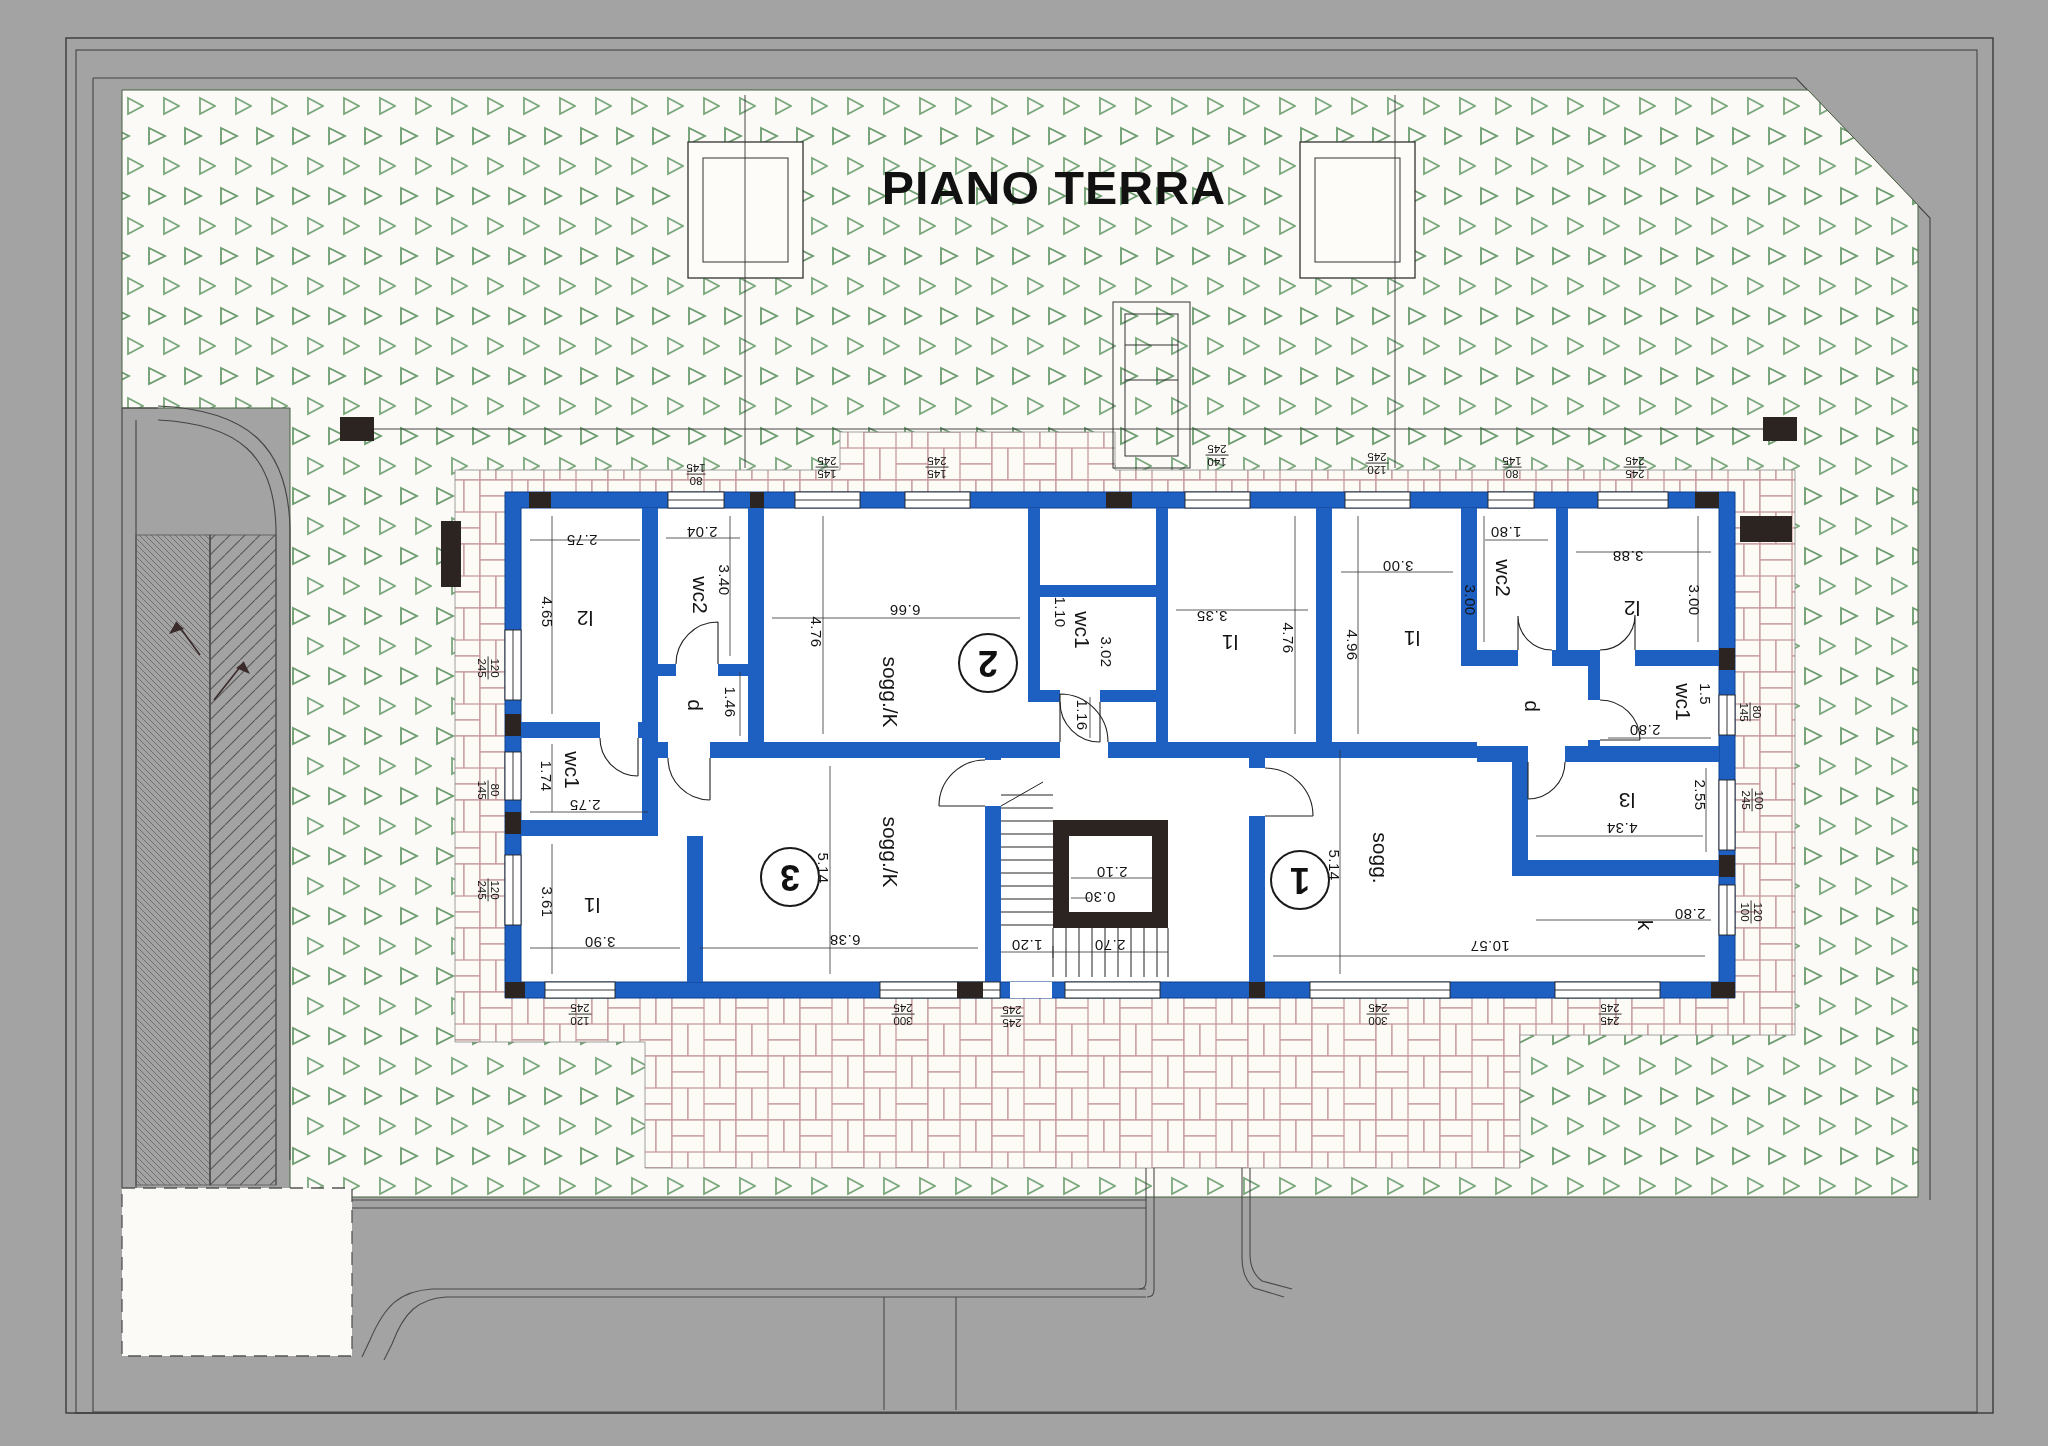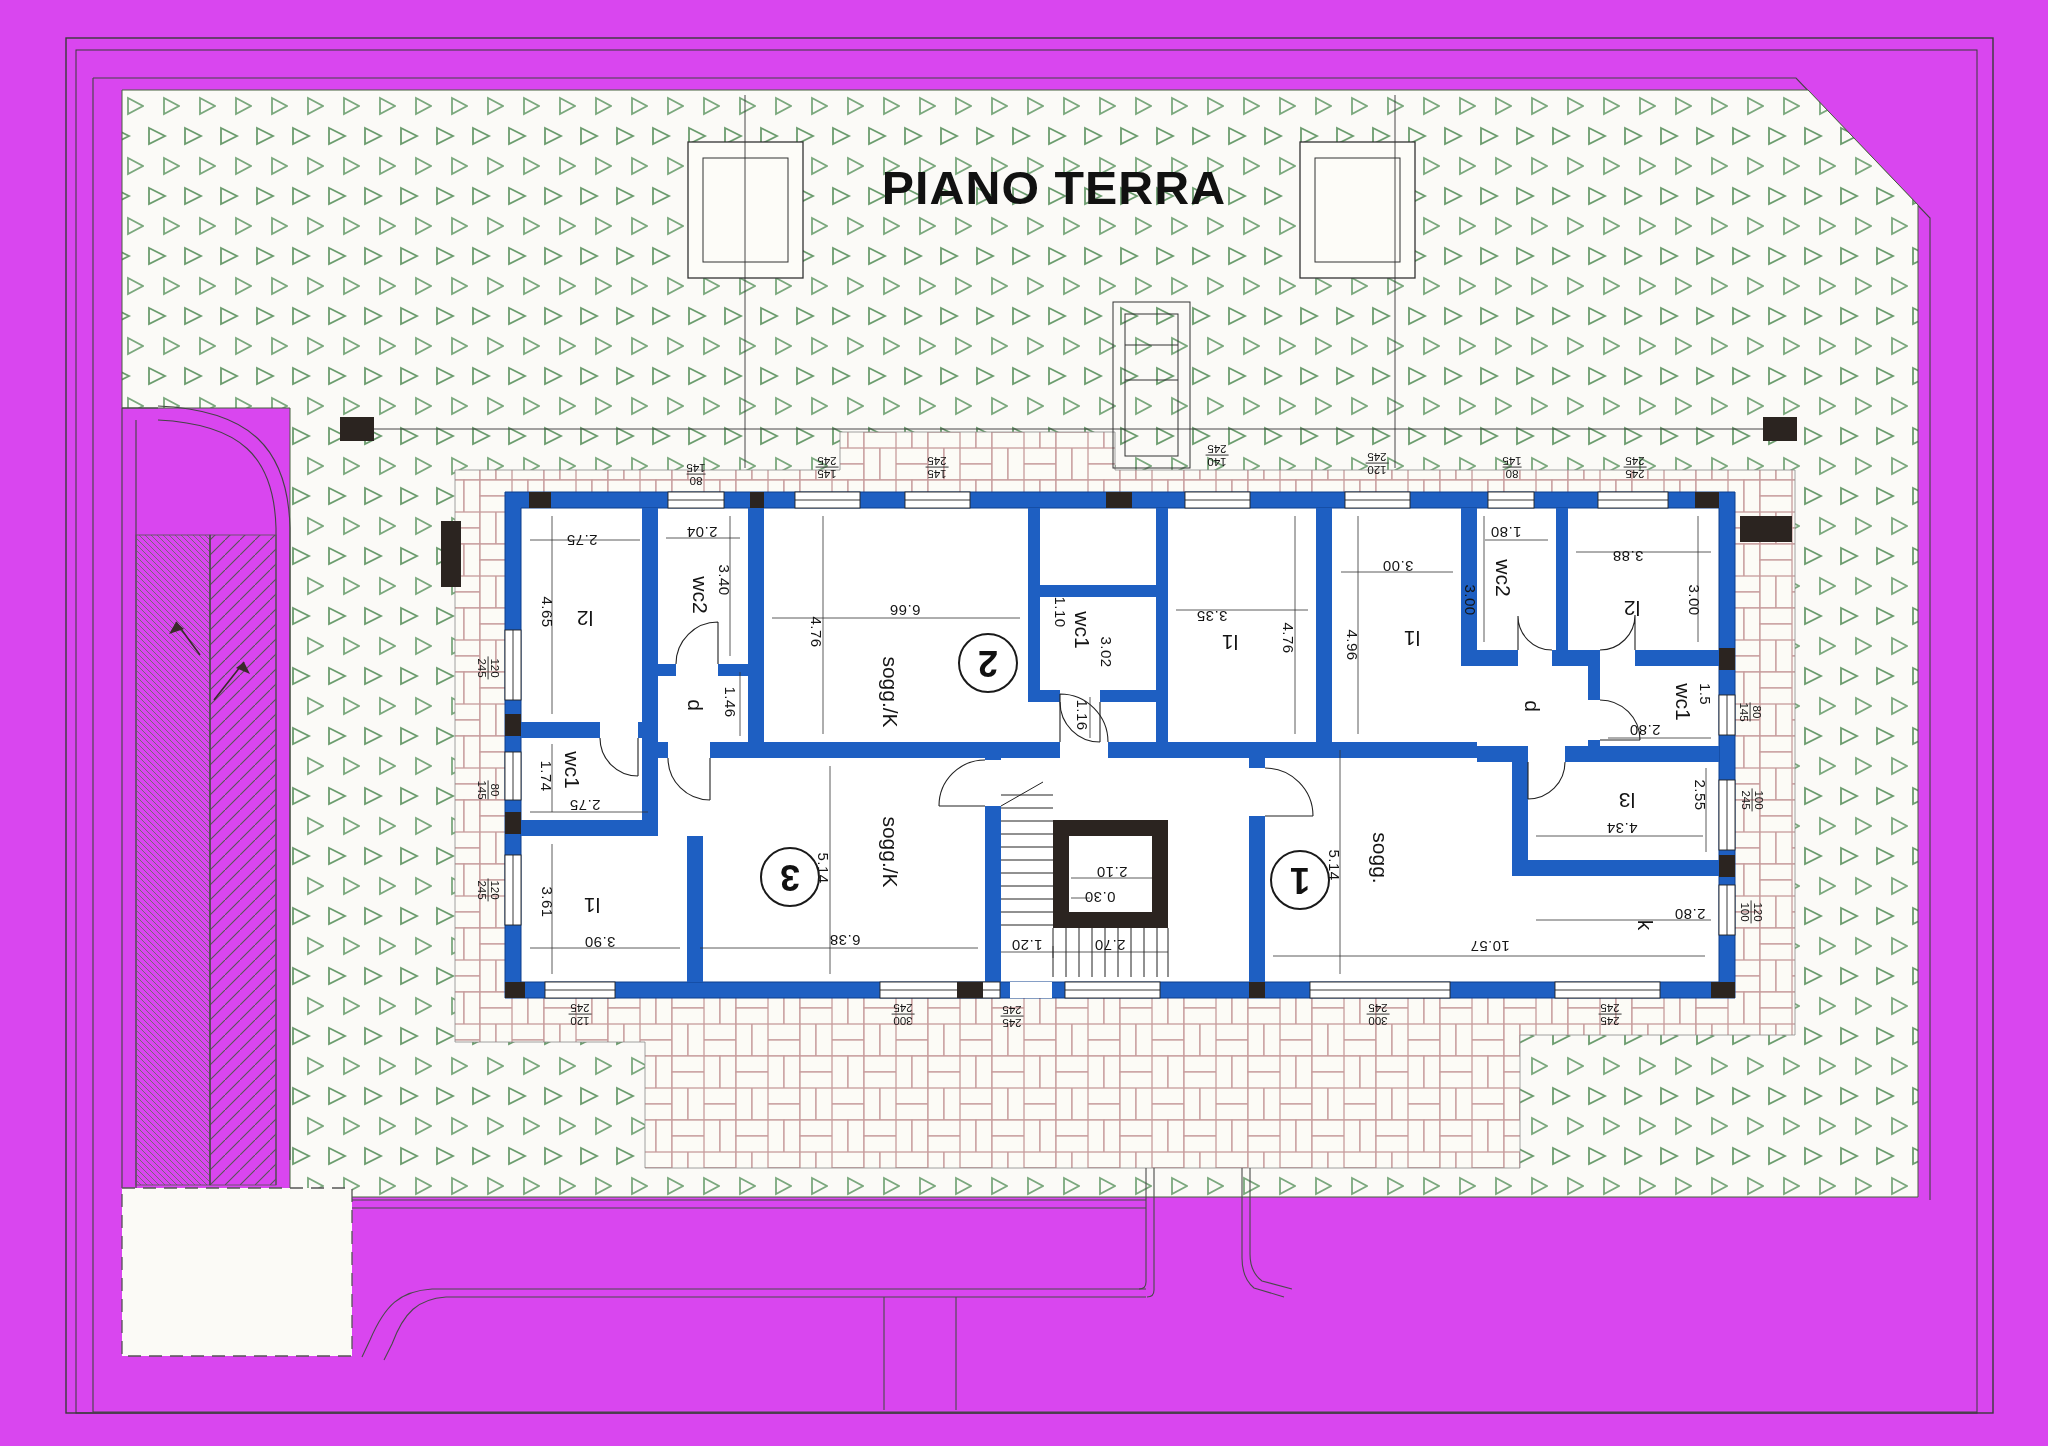--- a/index.html
+++ b/index.html
@@ -1,16 +1,16 @@
 <!DOCTYPE html>
 <html><head>
 <meta charset="utf-8">
 <style>
   html,body{margin:0;padding:0;background:#ffffff;}
-  .page{position:relative;width:2048px;height:1446px;background:#d946ef;overflow:hidden;
+  .page{position:relative;width:2048px;height:1446px;background:#a3a3a3;overflow:hidden;
         font-family:"Liberation Sans",sans-serif;}
   svg{position:absolute;left:0;top:0;}
   .txt{position:absolute;color:#141414;white-space:nowrap;font-family:"Liberation Sans",sans-serif;}
   .t180{transform:translate(-50%,-50%) rotate(180deg);}
   .t90 {transform:translate(-50%,-50%) rotate(90deg);}
   .ttl{font-size:46px;font-weight:700;letter-spacing:1px;transform:translate(-50%,-50%) scaleX(1.05);color:#111;}
   .lb{font-size:21px;}
   .dm{font-size:15px;letter-spacing:.4px;}
   .wl{font-size:11.5px;line-height:1.05;text-align:center;}
   .wl .wla{display:block;}

